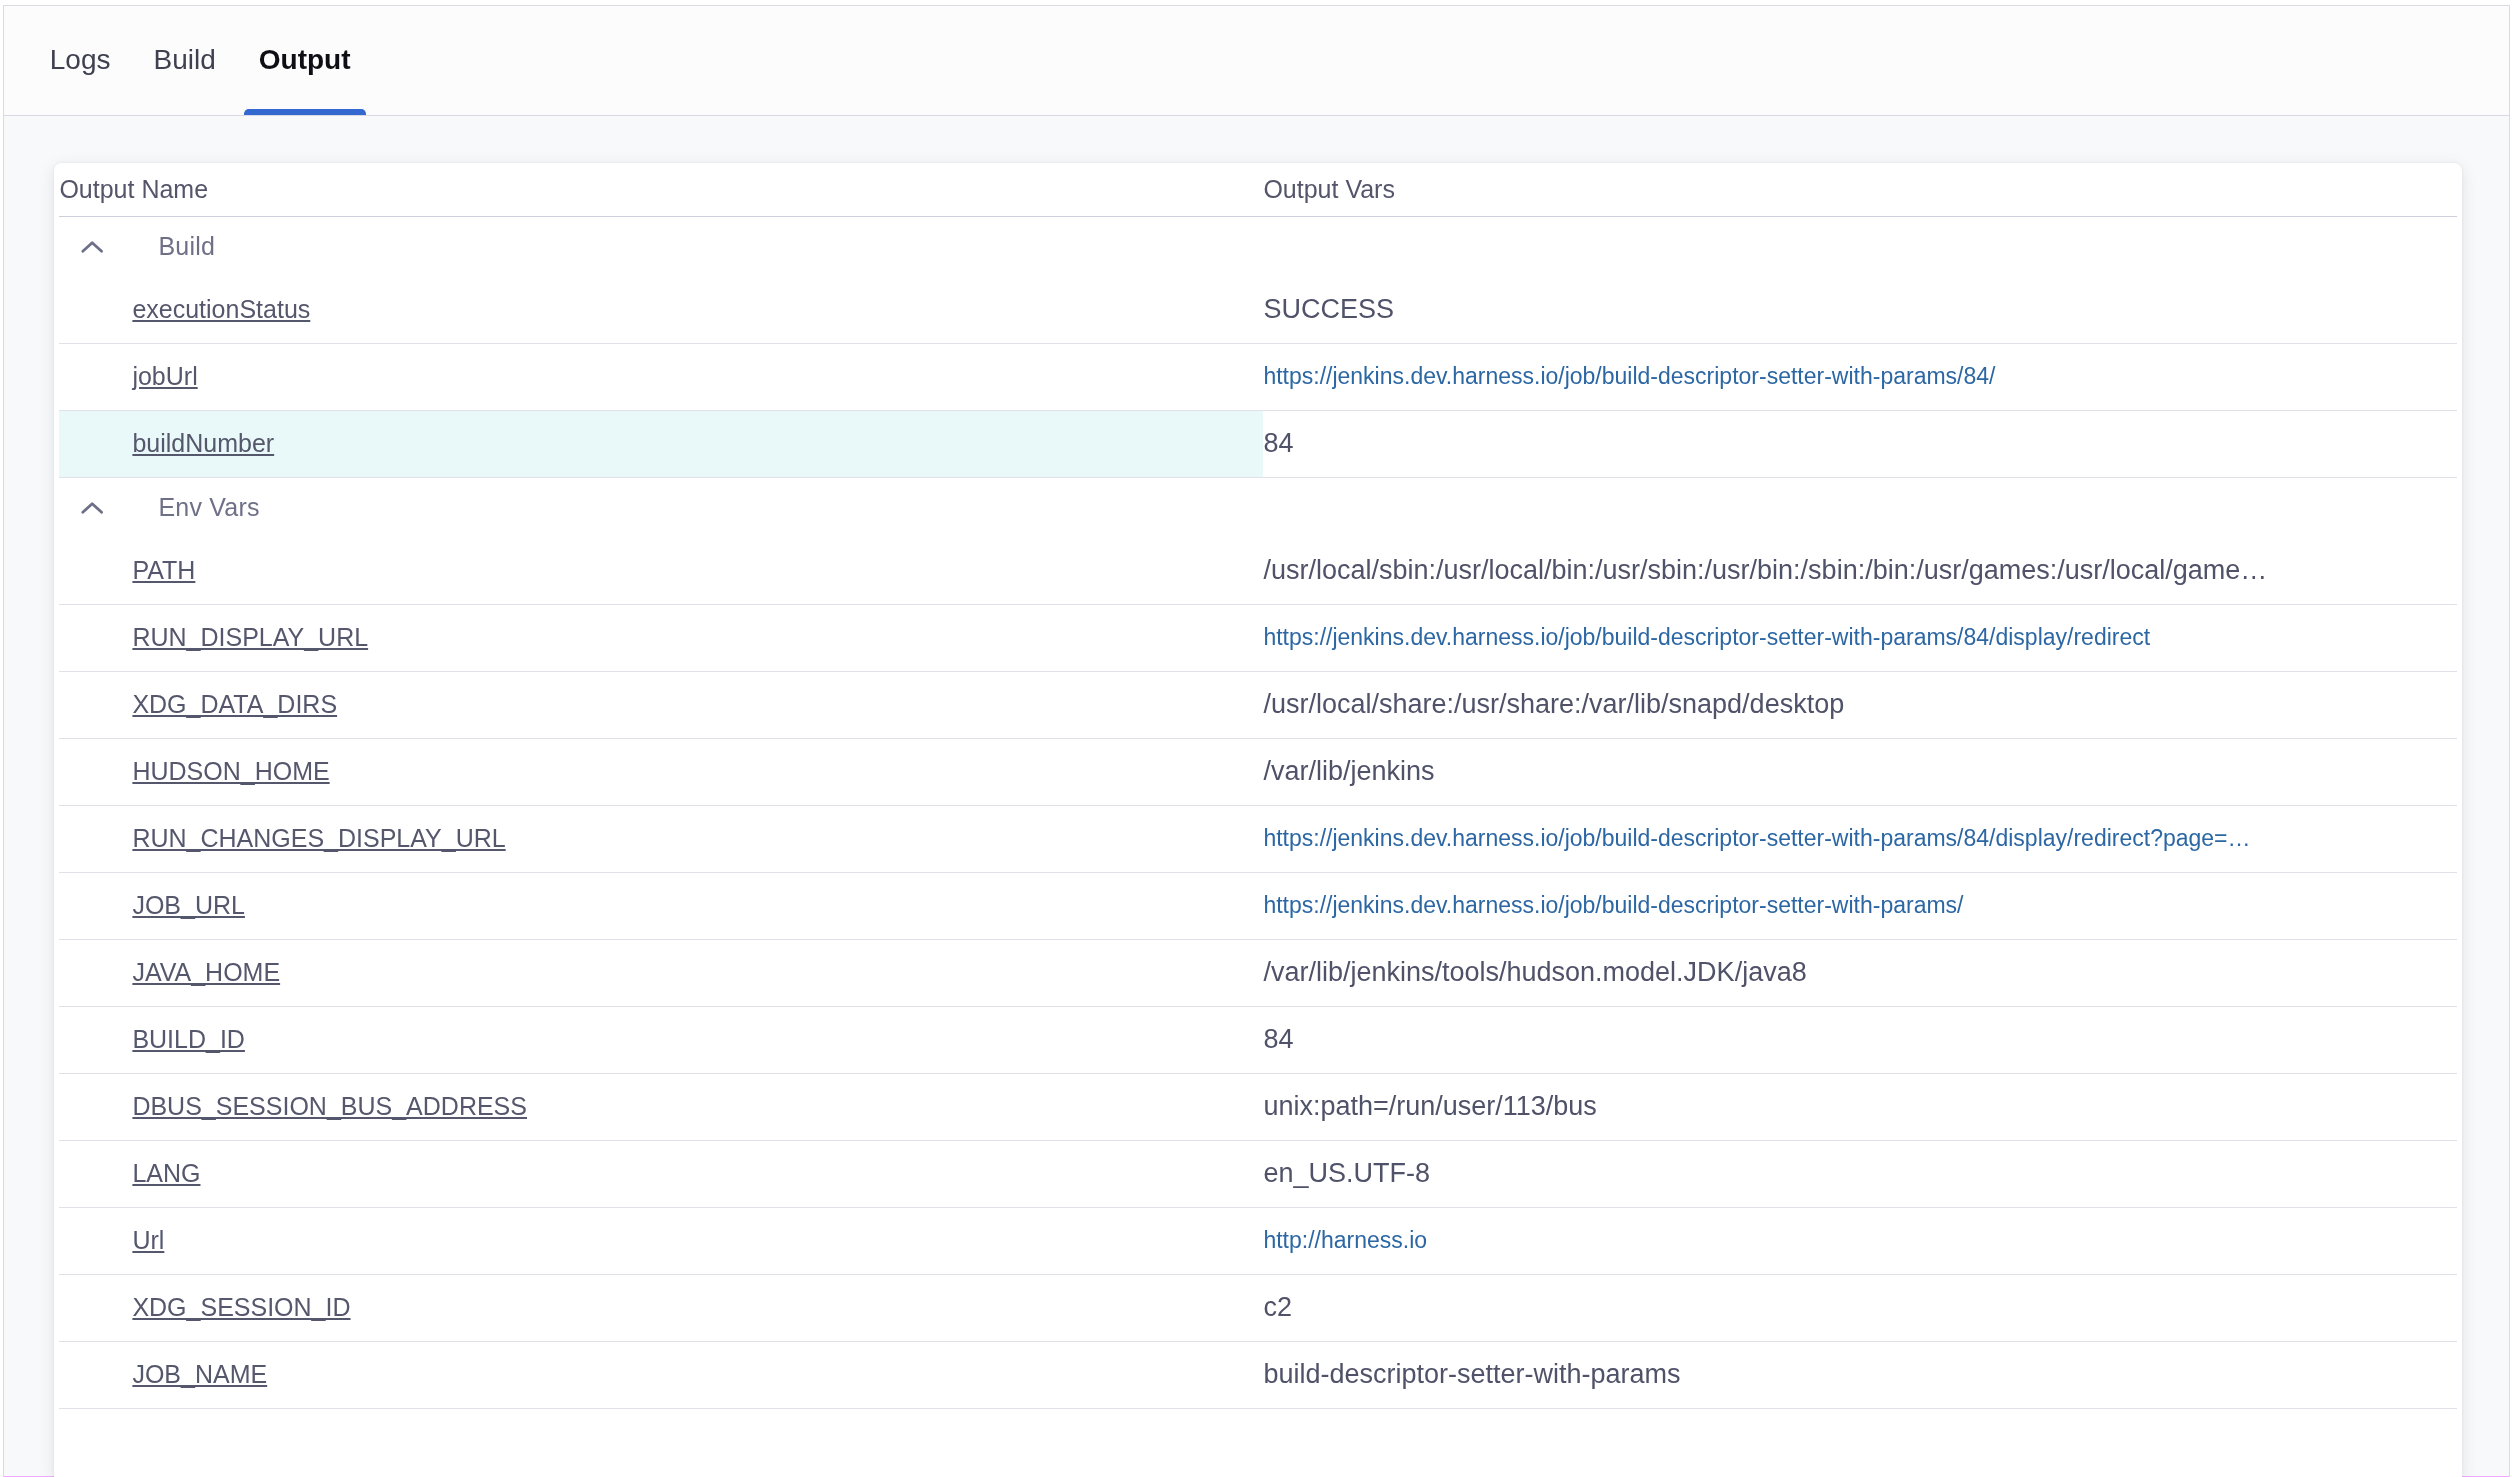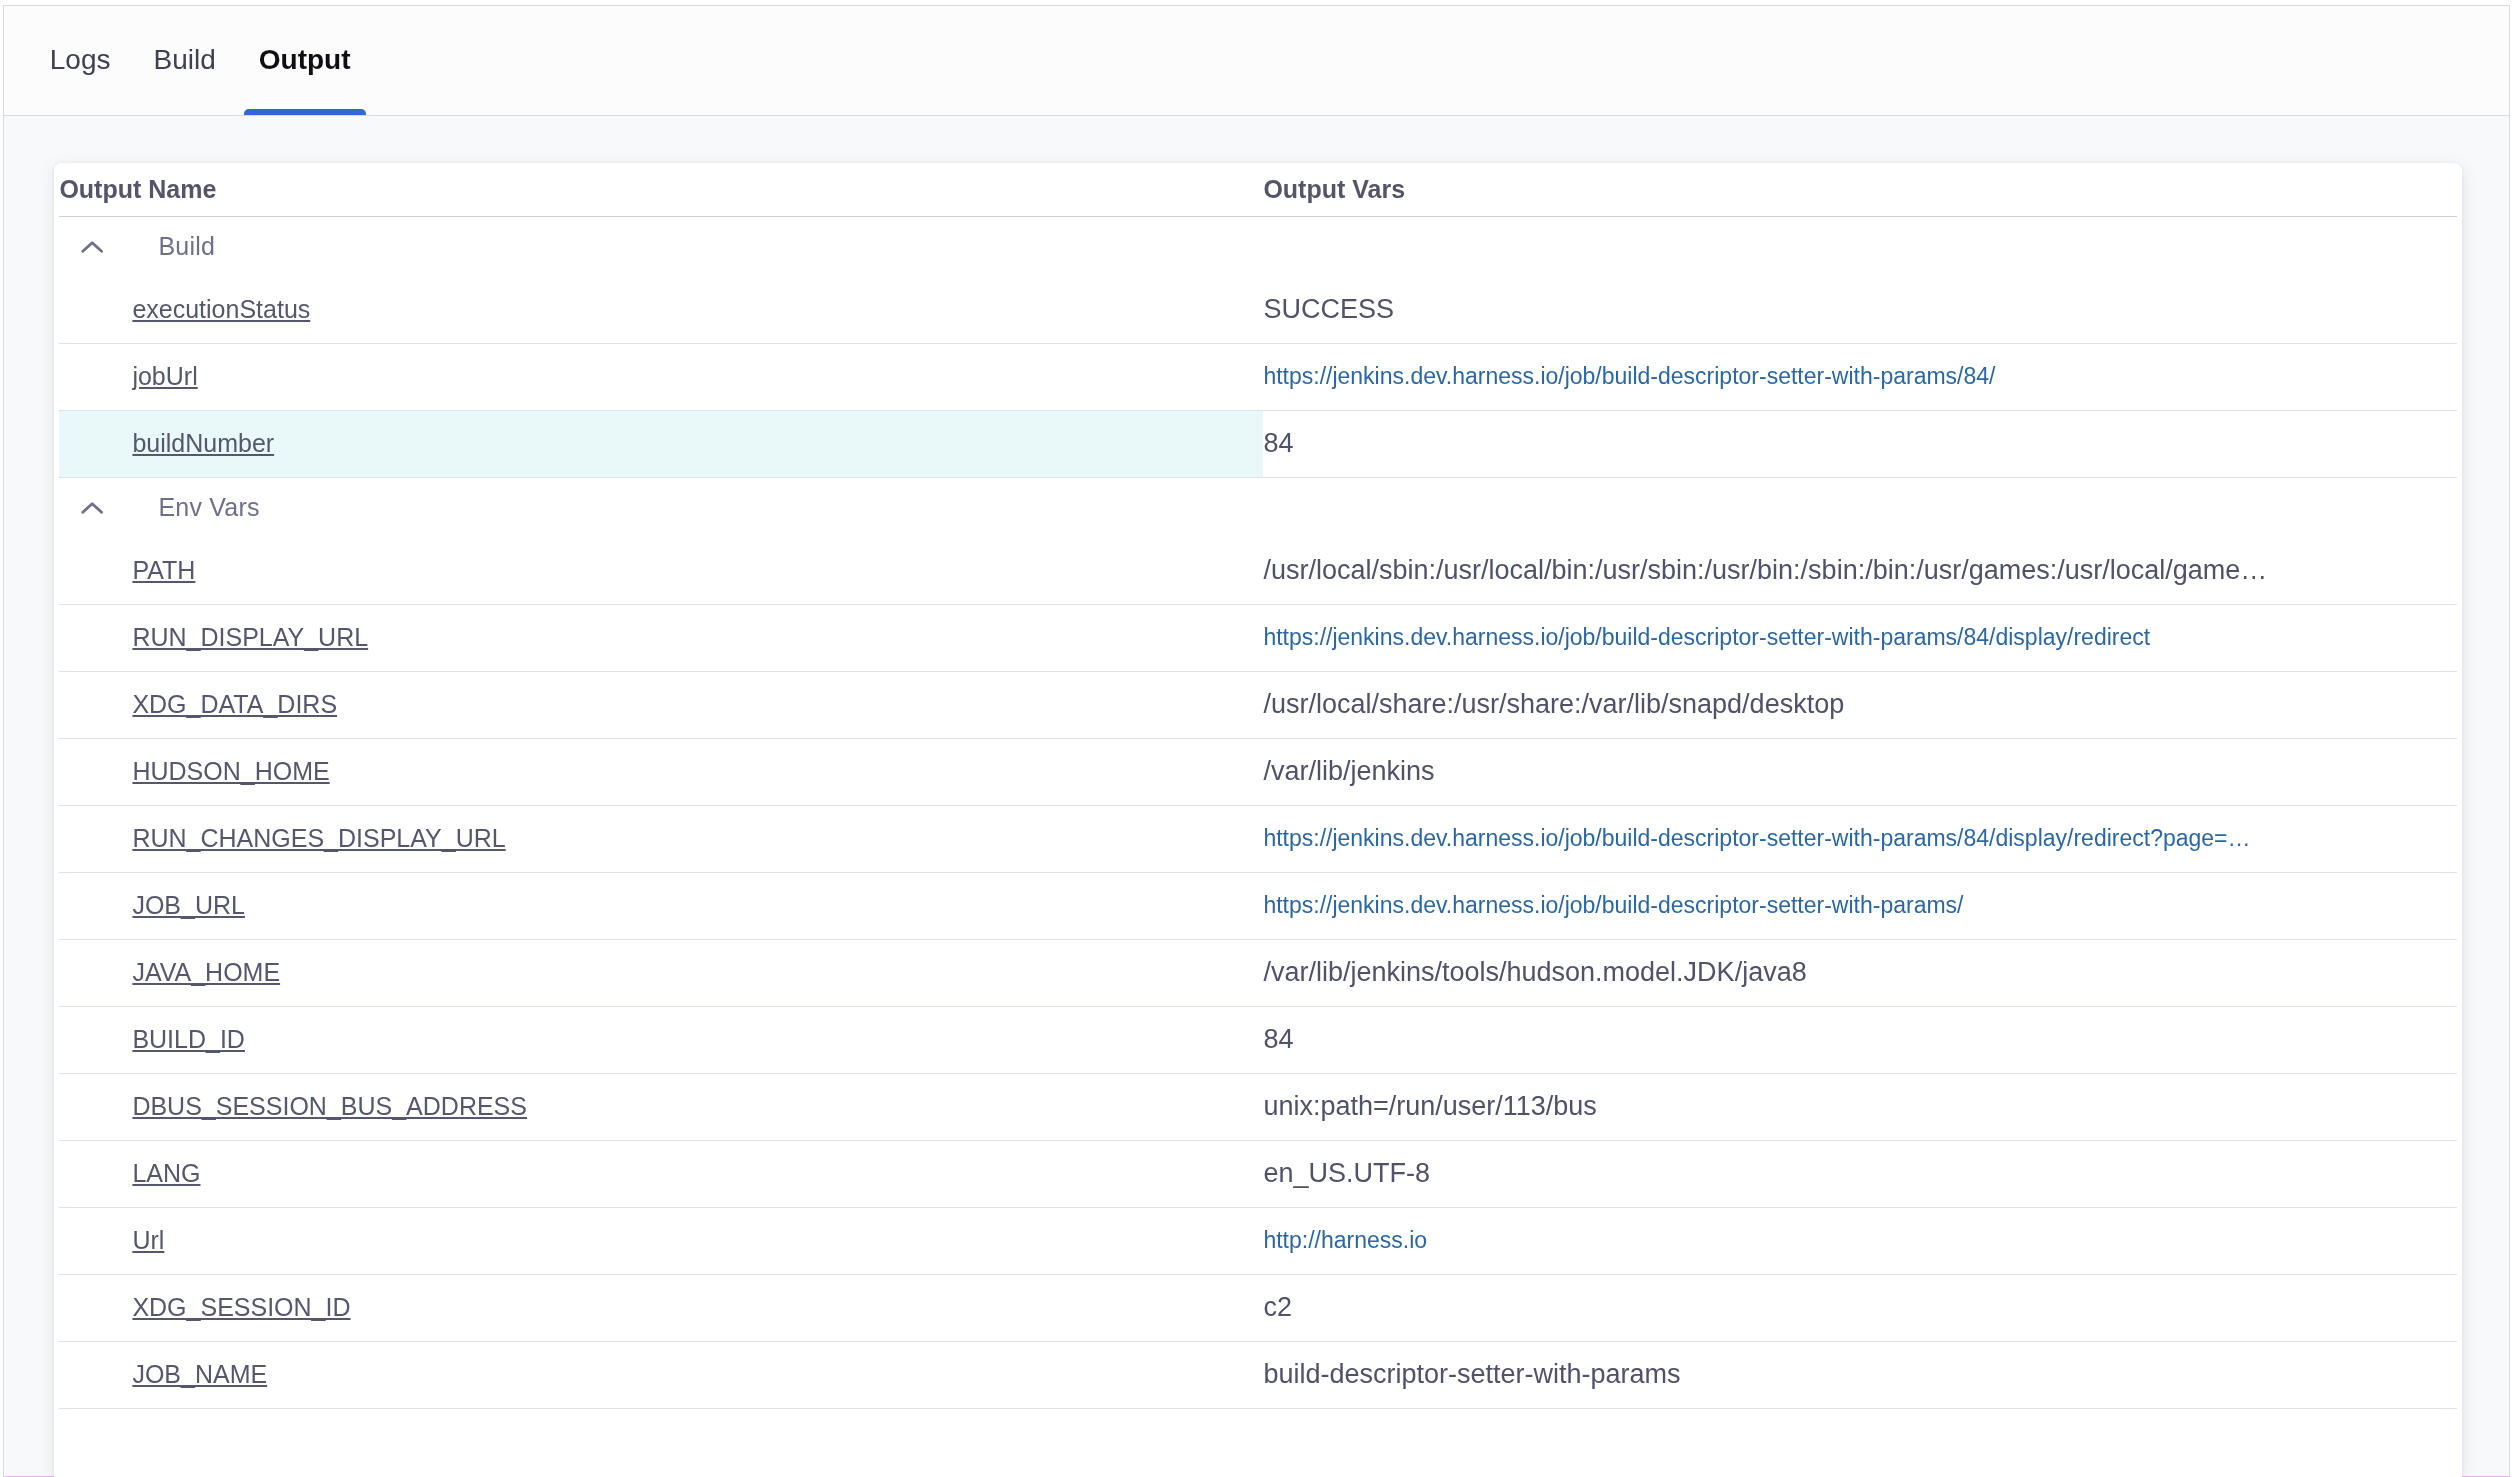--- a/index.html
+++ b/index.html
@@ -17,21 +17,21 @@
          height:5.6px; background:var(--accent,#3468d1); border-radius:4.7px 4.7px 0 0; }
   
   .main { position:relative; height:calc(100% - 111px); background:#f8f9fb;
           padding:47px 47px 0 50px; }
   .card { background:#ffffff; border-radius:7.5px 7.5px 0 0; height:calc(100% + 0.9px);
           padding:0 5.6px; overflow:hidden;
           box-shadow:0 0.9px 2.8px rgba(40,41,61,0.08), 0 4.7px 15px rgba(96,97,112,0.16); }
   
   .thead { display:grid; grid-template-columns:1204px 1fr; height:54px;
            align-items:center; border-bottom:1.9px solid #cdcfdb;
-           font-weight:700; font-size:25px; color:#54556a; }
+           font-weight:400; font-size:25px; color:#54556a; }
   .group-row { height:60px; display:flex; align-items:center; padding-left:20.7px;
                font-size:25px; color:#6e7087; cursor:pointer;gap:40px; }
   .group-row .chev { display:flex; align-items:center; margin-right:14px; }
   .group-row .glabel { letter-spacing:0.2px; }
   .row { display:grid; grid-template-columns:1204px 1fr; height:67px;
          border-bottom:1.9px solid #e0e1e9; align-items:stretch; }
   .cell-name { display:flex; align-items:center; padding-left:73px;
                font-size:25px; color:#55576c;text-decoration:underline; }
   .cell-name.highlight { background:var(--highlight,#e9f9f9); }
   .cell-value { display:flex; align-items:center; font-size:27px; color:#4f5268;

